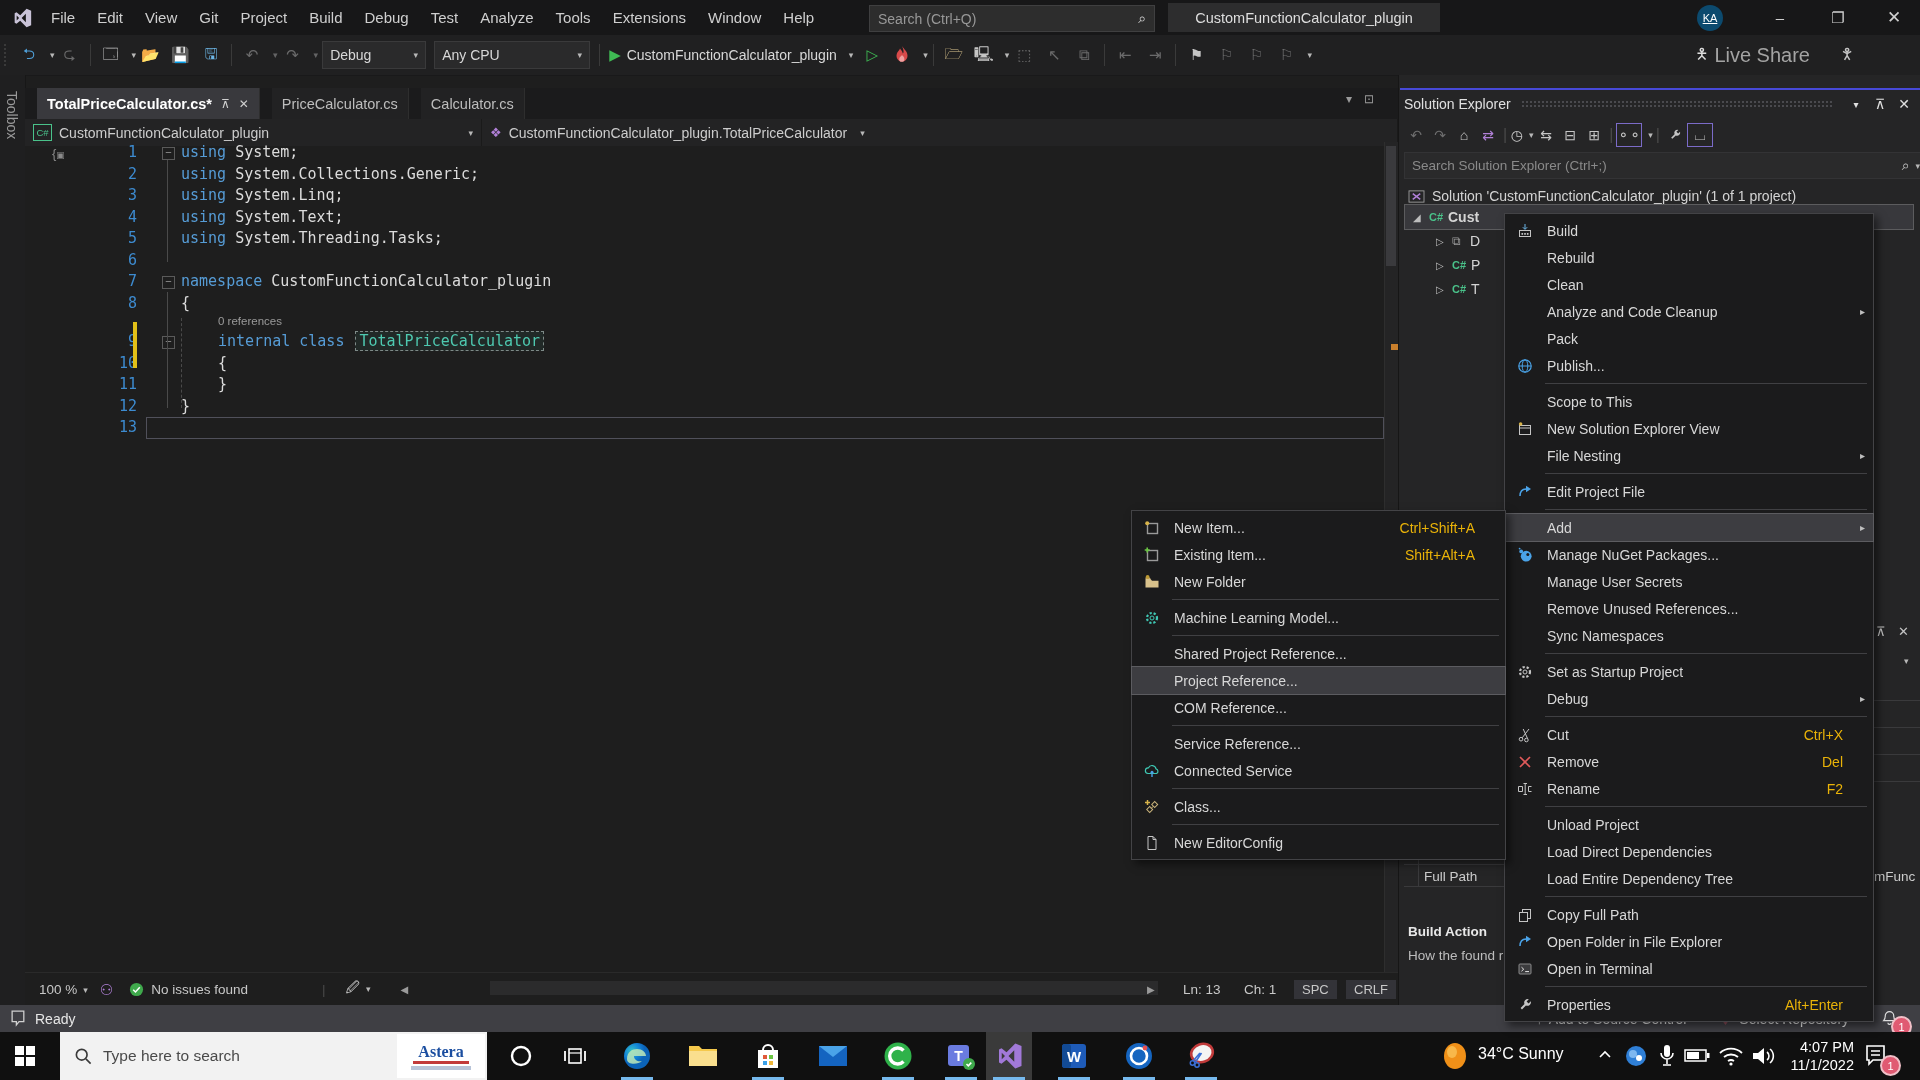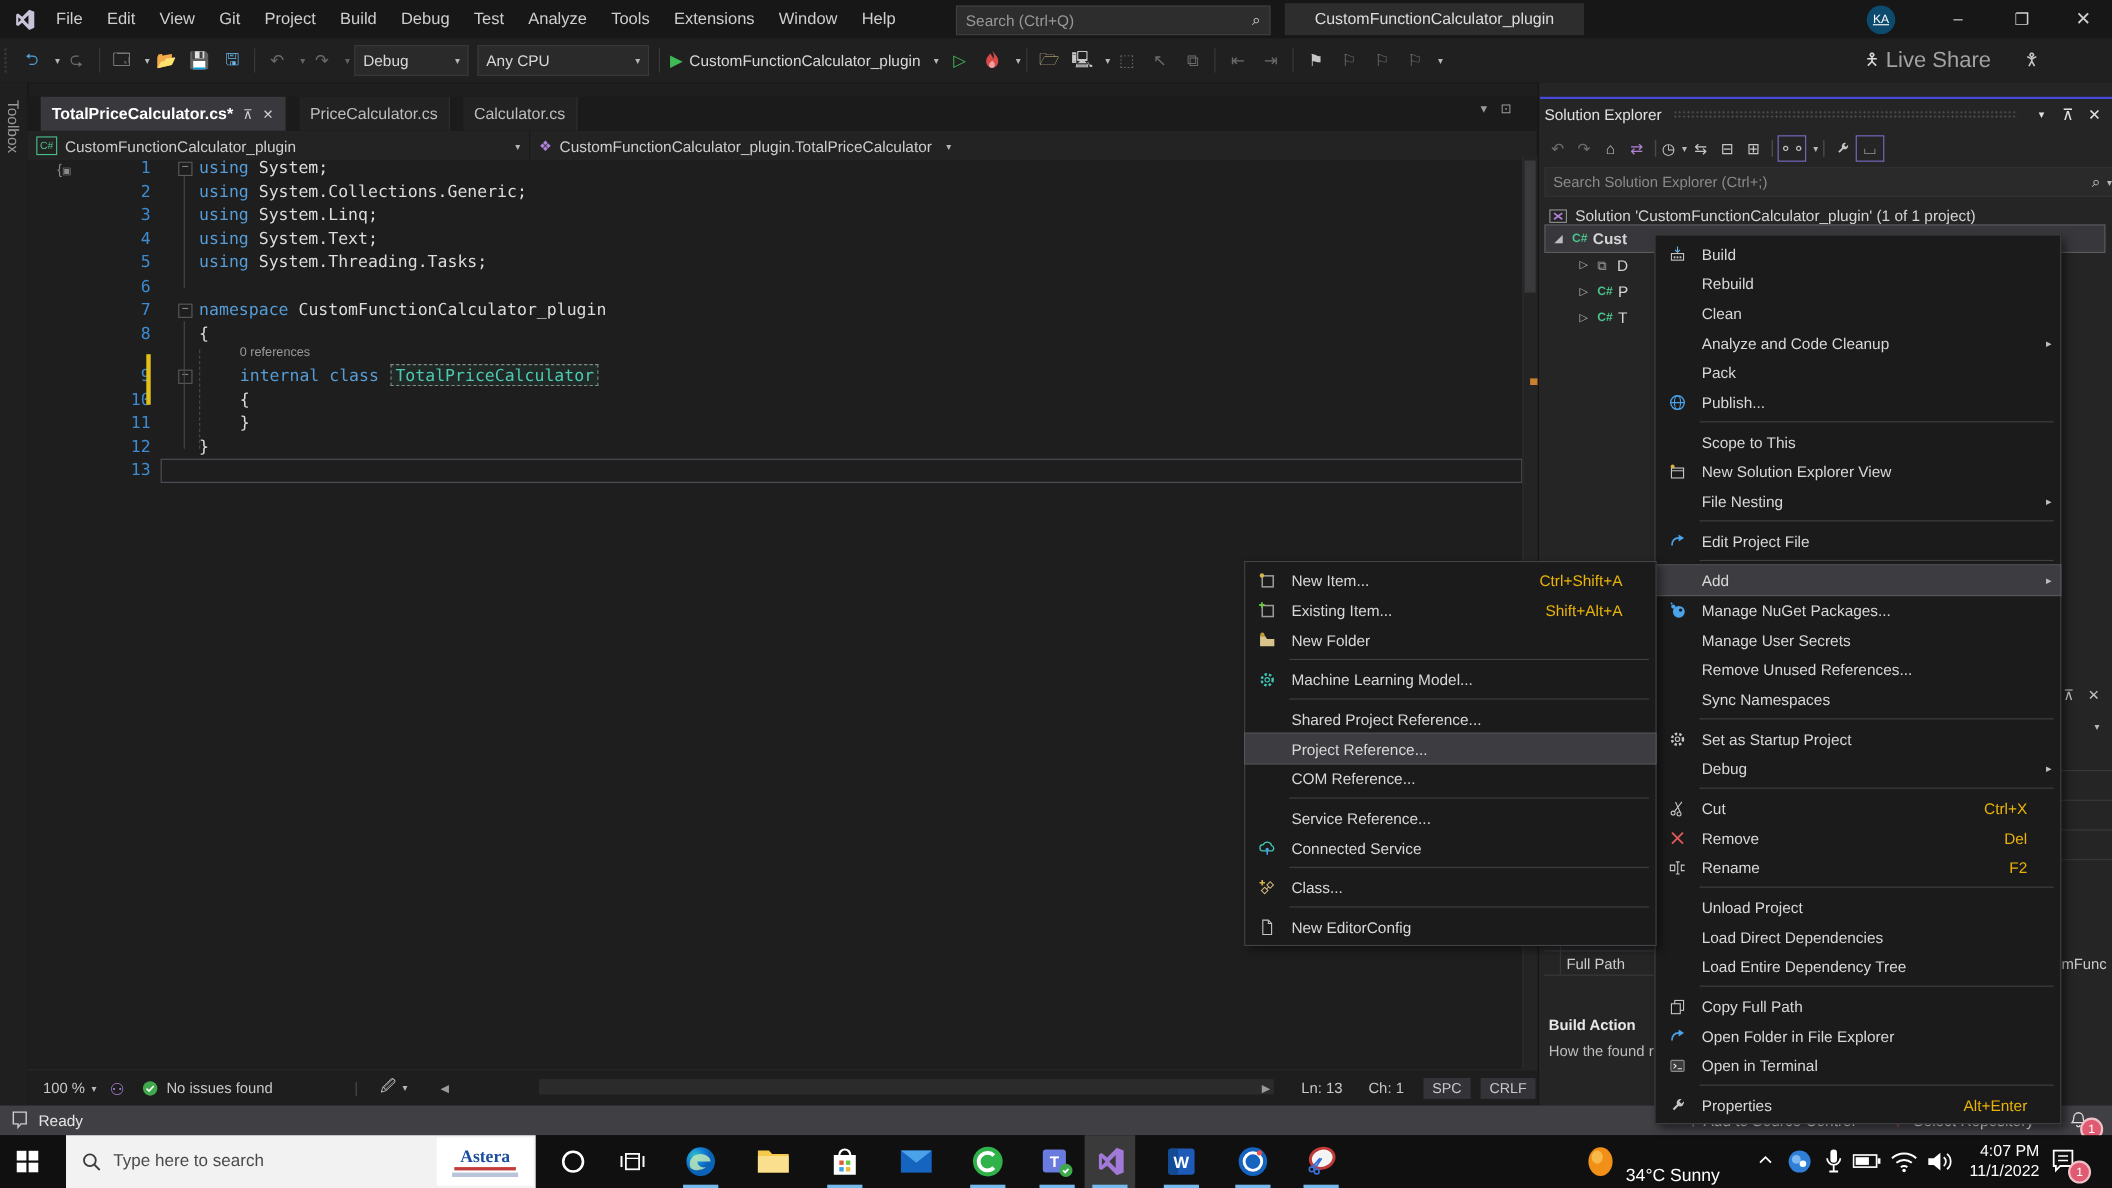--- a/index.html
+++ b/index.html
@@ -884,21 +884,21 @@
           <span class="runline"></span>
         </div>
       </div>
 
     <div class="trayico" style="left:1440px;top:8px">
       <svg width="30" height="32" viewBox="0 0 30 32">
           <ellipse cx="15" cy="16" rx="11" ry="13" fill="#f09018"></ellipse>
           <ellipse cx="12" cy="12" rx="5" ry="6" fill="#f8b84a"></ellipse>
         </svg>
     </div>
-    <div class="trayico" style="left:1478px;top:29px;font-size:16px">34°C Sunny</div>
+    <div class="trayico" style="left:1478px;top:13px;font-size:16px">34°C Sunny</div>
     <div class="trayico" style="left:1598px;top:16px">
       <svg width="14" height="12" viewBox="0 0 14 12">
           <path d="M2 9l5-5 5 5" fill="none" stroke="#fff" stroke-width="1.6"></path>
         </svg>
     </div>
     <div class="trayico" style="left:1624px;top:12px">
       <svg width="24" height="24" viewBox="0 0 24 24">
           <circle cx="12" cy="12" r="10" fill="#2f7fd6"></circle>
           <circle cx="9" cy="10" r="4" fill="#7fb8f0"></circle>
           <circle cx="15" cy="14" r="3" fill="#fff"></circle>

